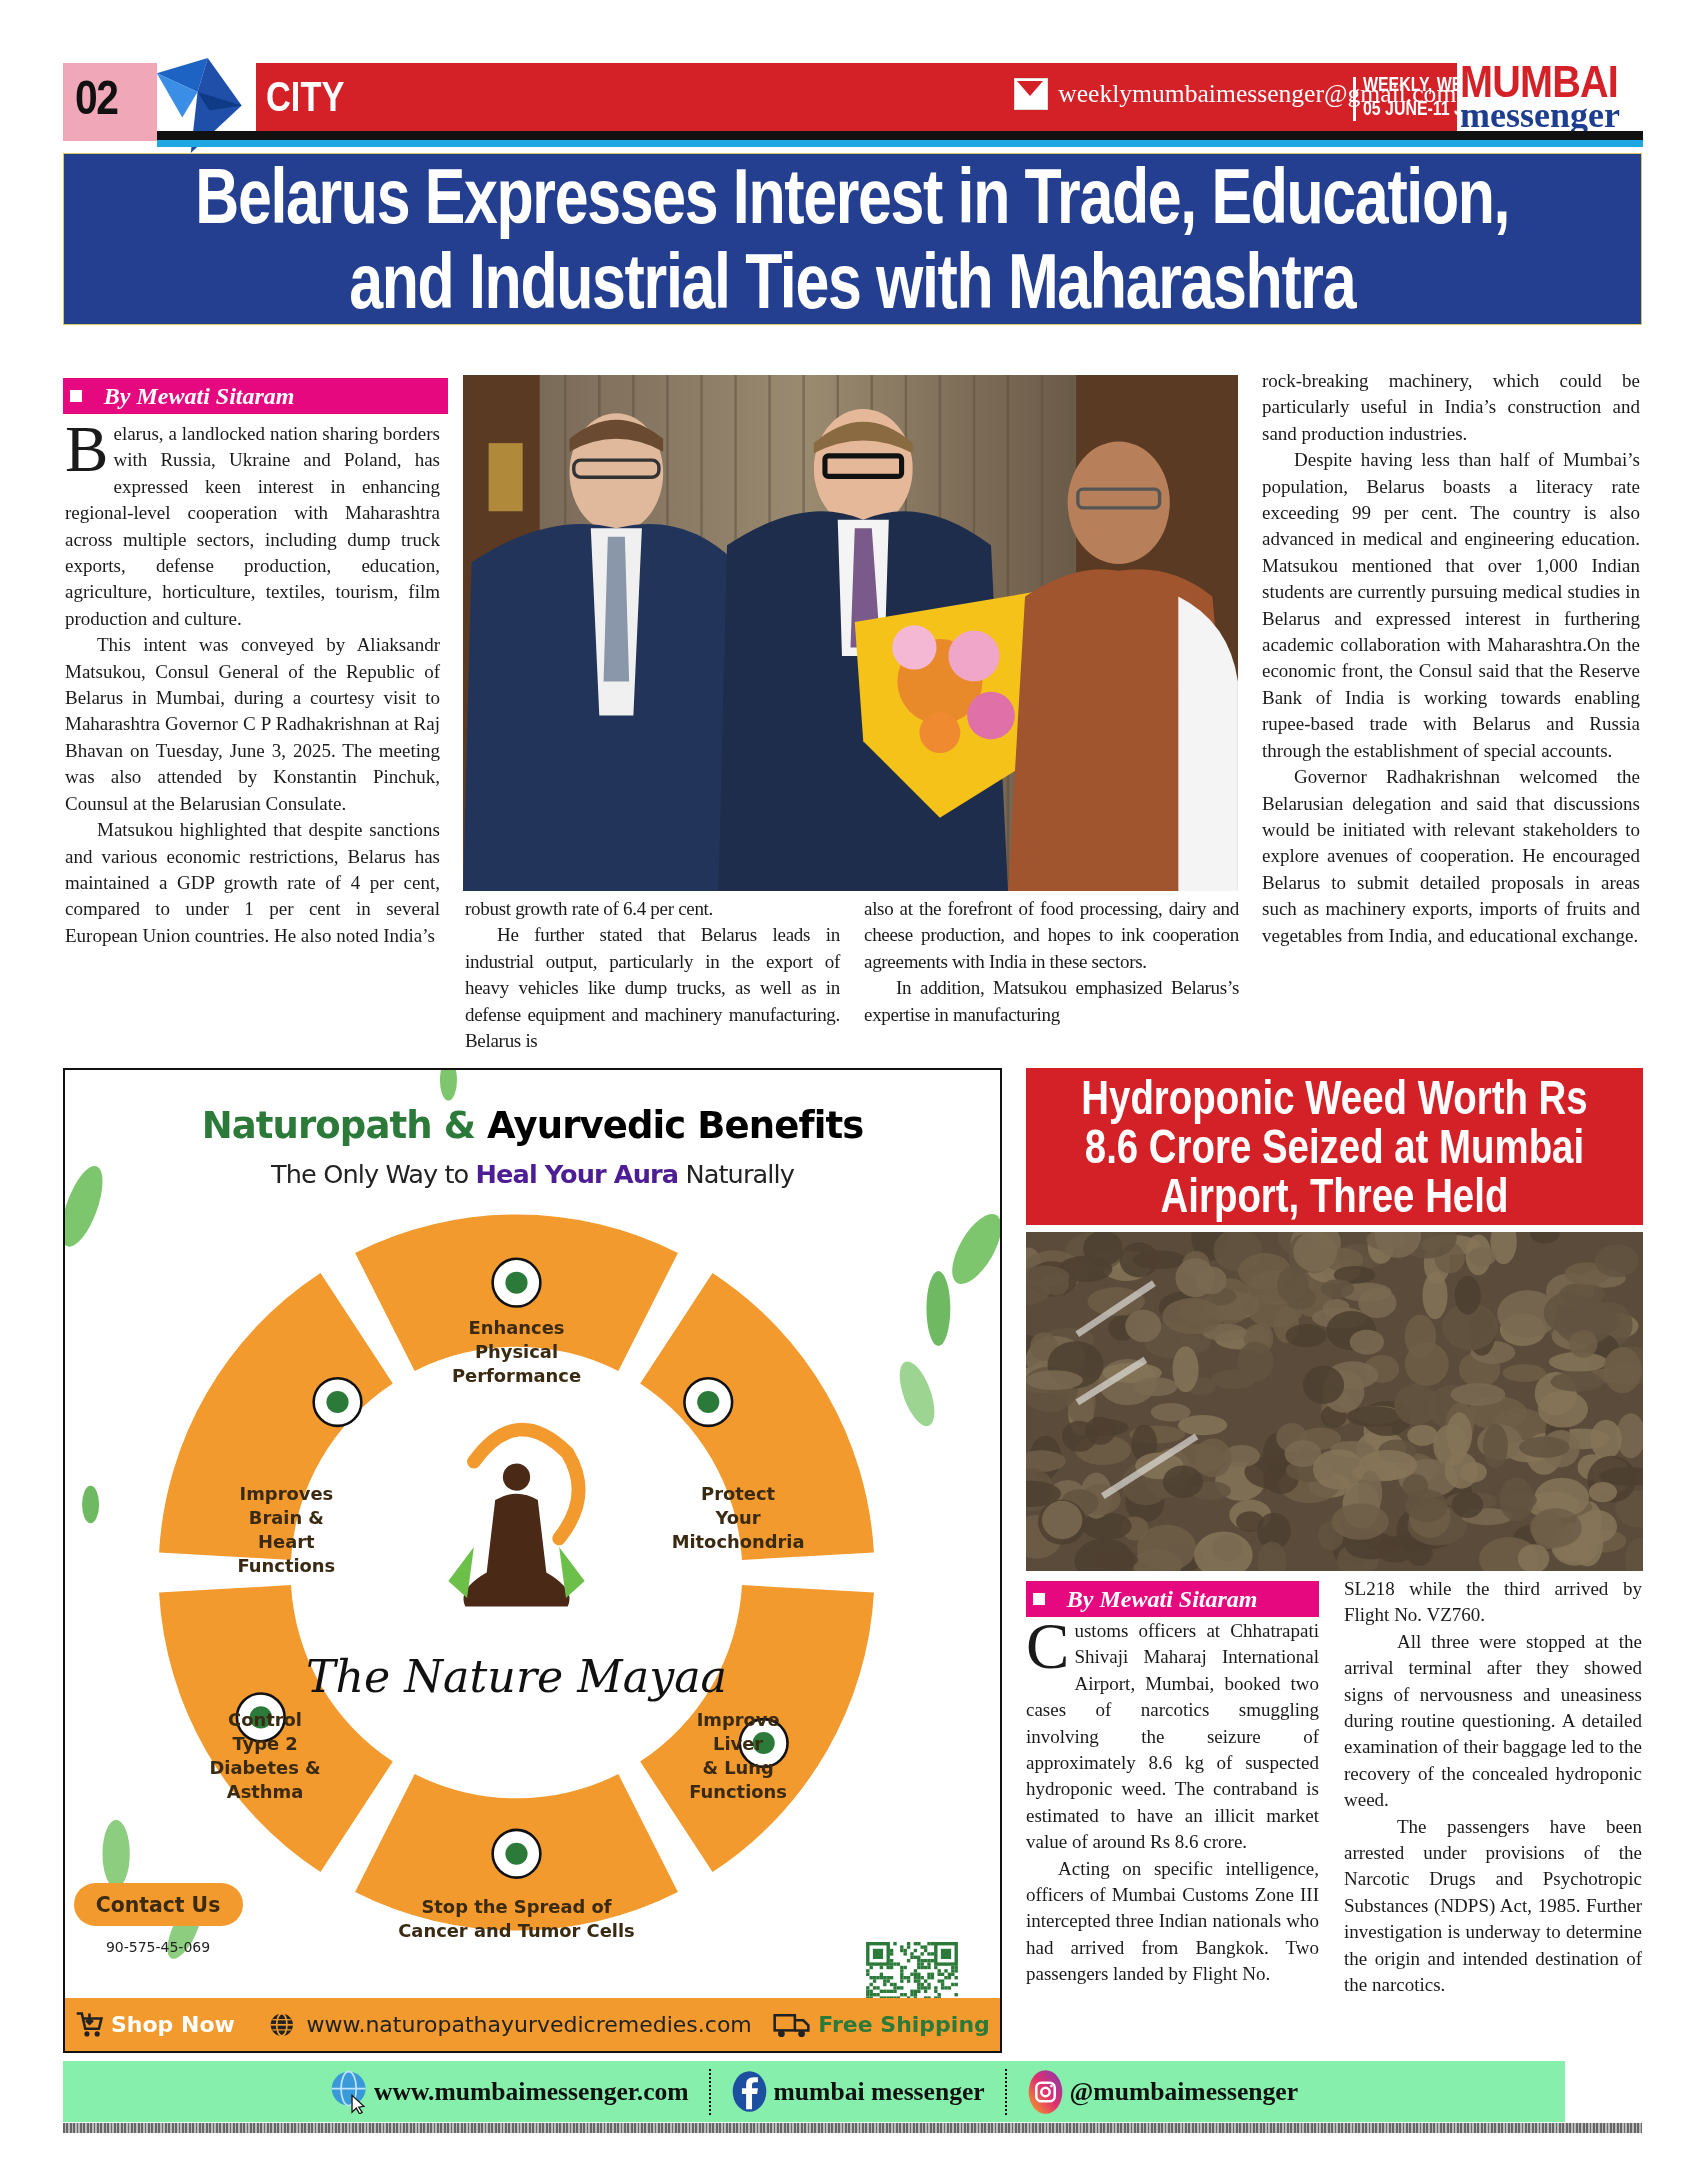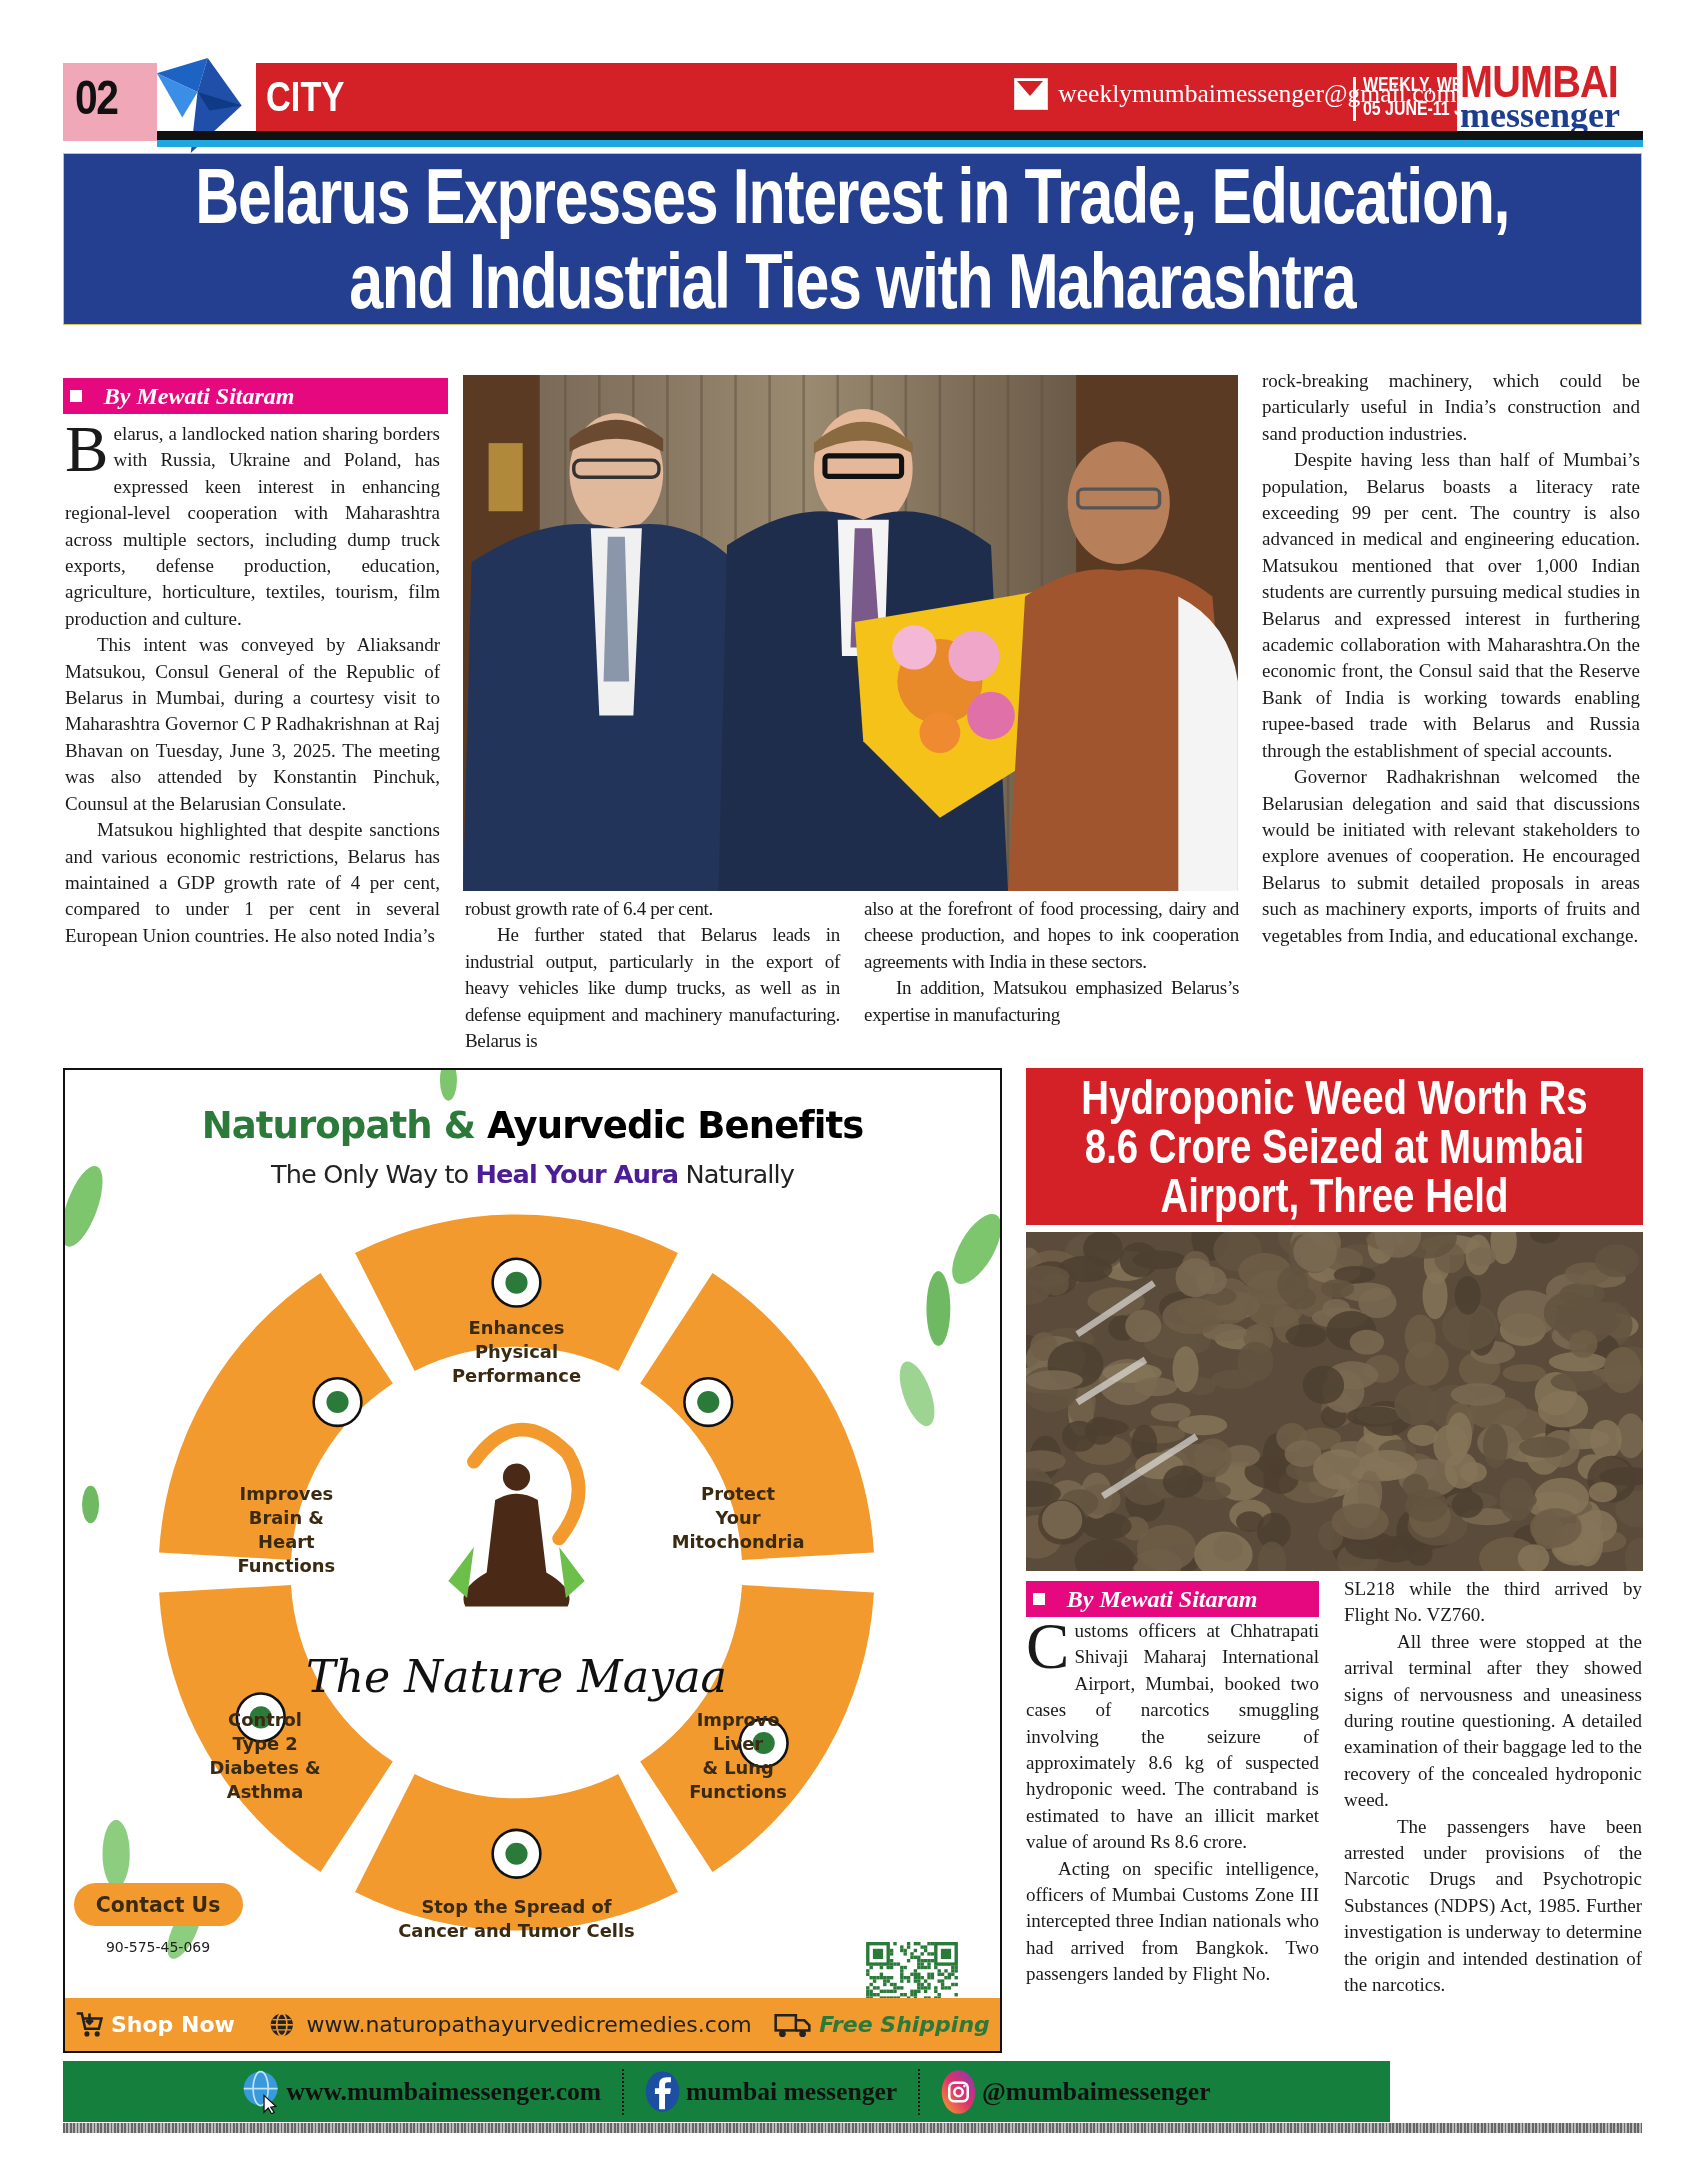--- a/index.html
+++ b/index.html
@@ -61,21 +61,21 @@
   .shop-now { color: #fff; margin-left: 6.8px; }
   .ad-url { color: #222; margin-left: 12px; font-weight: normal; }
   .free-ship { color: #2c7a3a; margin-left: 8.5px; }
 
   
   .headline2 { position: absolute; left: 1026px; top: 1068px; width: 617px; height: 157px; background: #d42128; display: flex; align-items: center; justify-content: center; }
   .headline2-text { font-family: "Liberation Sans", sans-serif; font-weight: bold; font-size: 48px; line-height: 49px; color: #fff; text-align: center; transform: scaleX(0.8); white-space: nowrap; }
   .photo-weed { position: absolute; left: 1026px; top: 1232px; width: 617px; height: 339px; overflow: hidden; background: #5c4d3c; }
 
   
-  .footer { position: absolute; left: 63px; top: 2061px; width: 1327px; height: 61px; background: #15803d; display: flex; align-items: center; justify-content: center; }
+  .footer { position: absolute; left: 63px; top: 2061px; width: 1502px; height: 61px; background: #86efac; display: flex; align-items: center; justify-content: center; }
   .footer-item { display: flex; align-items: center; gap: 5.1px; padding: 0 20.4px; font-family: "Liberation Serif", serif; font-weight: bold; font-size: 25.6px; color: #111; }
   .footer-sep { width: 0; height: 46px; border-left: 2.6px dotted #111; }
   .footer-stripe { position: absolute; left: 63px; top: 2123px; width: 1579px; height: 10.2px; background: repeating-linear-gradient(90deg, #666 0 1.7px, #bbb 1.7px 3.4px); }
 </style>
 </head>
 <body>
 
 <header class="masthead">
   <div class="mh-page-box">
     <span class="mh-page-num">02</span>
@@ -589,21 +589,21 @@
     <div class="ad-bar-item" style="margin-left:34px;">
       <svg width="25.6" height="25.6" viewBox="0 0 30 30">
         <circle cx="15" cy="15" r="13" fill="#222"></circle>
         <ellipse cx="15" cy="15" rx="6" ry="13" fill="none" stroke="#f29a2e" stroke-width="2"></ellipse>
         <line x1="2" y1="15" x2="28" y2="15" stroke="#f29a2e" stroke-width="2"></line>
         <line x1="4" y1="9" x2="26" y2="9" stroke="#f29a2e" stroke-width="1.5"></line>
         <line x1="4" y1="21" x2="26" y2="21" stroke="#f29a2e" stroke-width="1.5"></line>
       </svg>
       <span class="ad-url">www.naturopathayurvedicremedies.com</span>
     </div>
-    <div class="ad-bar-item" style="margin-left:auto;font-style:italic;">
+    <div class="ad-bar-item" style="margin-left:auto;">
       <svg width="37" height="29" viewBox="0 0 44 34">
         <rect x="2" y="6" width="24" height="18" fill="none" stroke="#222" stroke-width="3"></rect>
         <path d="M26 12 L36 12 L42 18 L42 24 L26 24" fill="none" stroke="#222" stroke-width="3"></path>
         <circle cx="10" cy="28" r="4" fill="#222"></circle>
           <circle cx="34" cy="28" r="4" fill="#222"></circle>
       </svg>
       <span class="free-ship">Free Shipping</span>
     </div>
   </div>
 </div>

